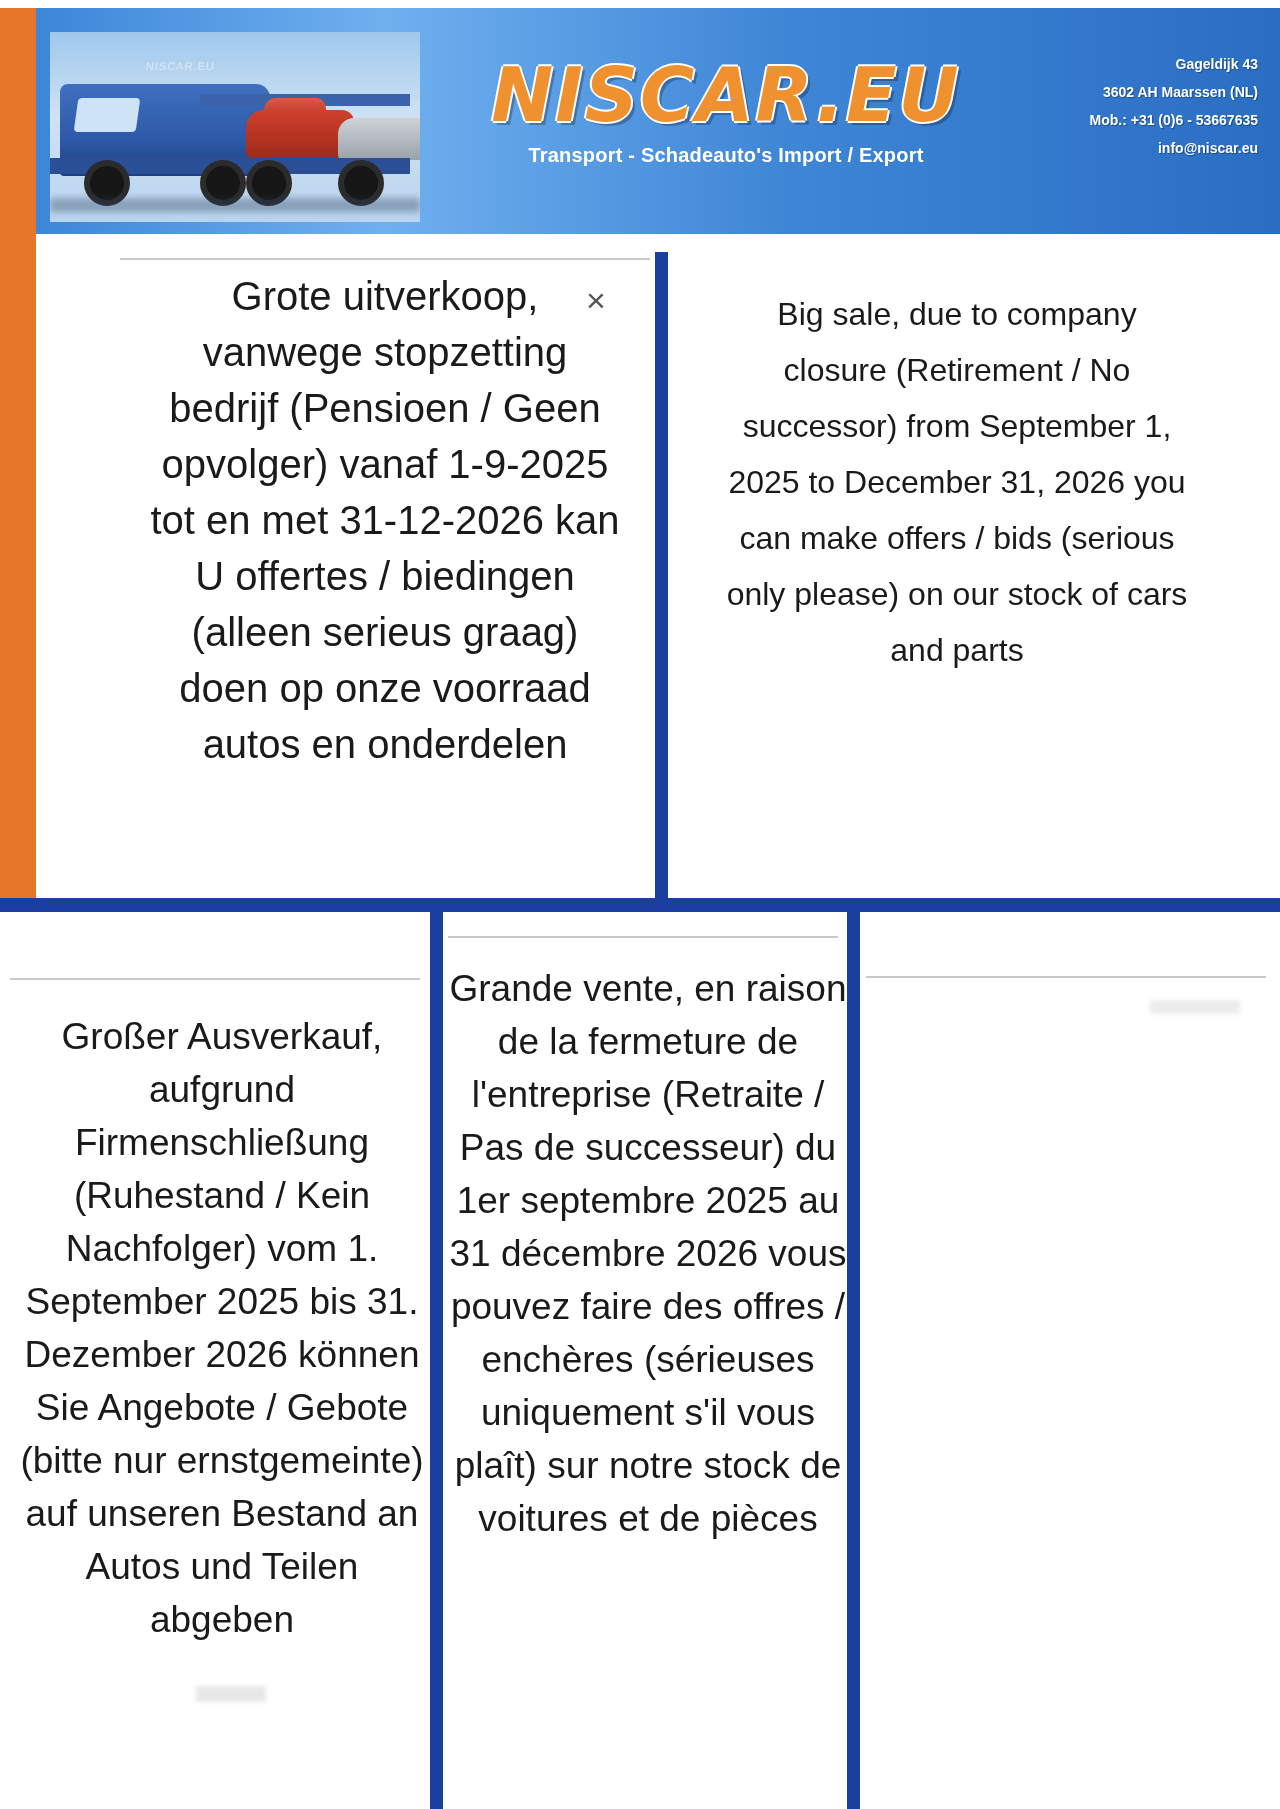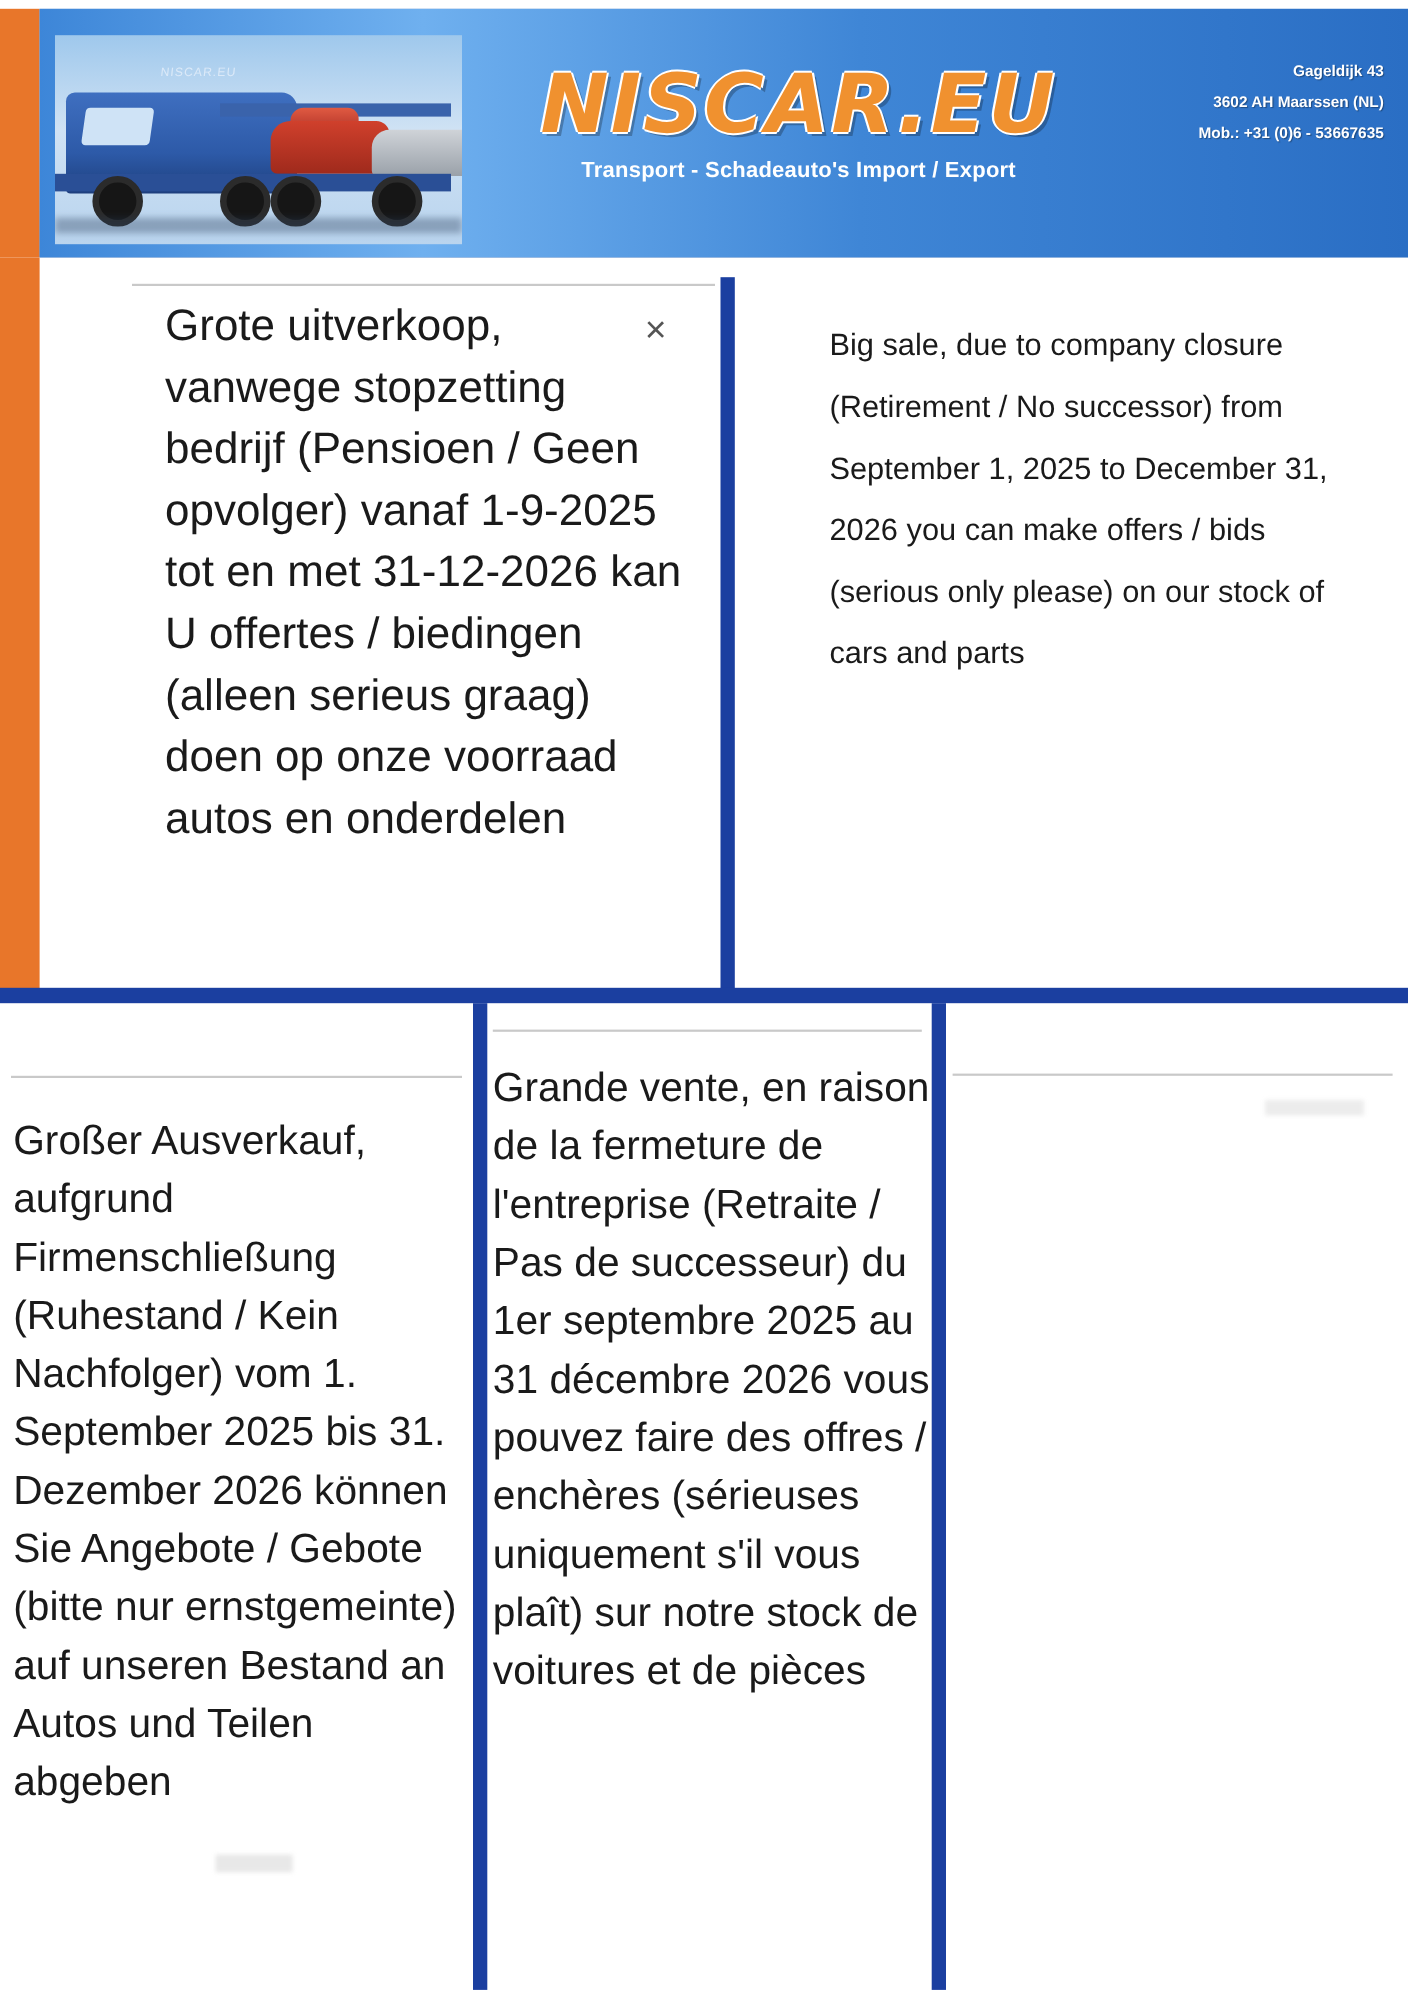--- a/index.html
+++ b/index.html
@@ -260,36 +260,36 @@
   
   .panel {
     position: absolute;
     color: #1a1a1a;
     font-family: "Liberation Sans", sans-serif;
     font-weight: 400;
   }
   .panel p {
     margin: 0;
     white-space: pre-line;
+    text-align: center;
   }
 
   .panel-nl {
     left: 150px;
     top: 268px;
     width: 470px;
     font-size: 40px;
     line-height: 56px;
   }
   .panel-en {
     left: 722px;
     top: 286px;
     width: 470px;
-    font-size: 28px;
+    font-size: 32px;
     line-height: 56px;
-    margin-left: 32px;
   }
   .panel-de {
     left: 12px;
     top: 1010px;
     width: 420px;
     font-size: 37px;
     line-height: 53px;
   }
   .panel-fr {
     left: 448px;
@@ -369,20 +369,21 @@
 
     <div class="logo-wrap">
       <div class="logo-text">NISCAR.EU</div>
       <div class="logo-tagline">Transport - Schadeauto's Import / Export</div>
     </div>
 
     <div class="contact">
       <div>Gageldijk 43</div>
       <div>3602 AH  Maarssen (NL)</div>
       <div>Mob.: +31 (0)6 - 53667635</div>
+      <div>info@niscar.eu</div>
     </div>
   </div>
 
   <div class="rule-v-top"></div>
   <div class="rule-h-mid"></div>
   <div class="rule-v-bl"></div>
   <div class="rule-v-br"></div>
 
   <div class="rule-thin-nl"></div>
   <div class="rule-thin-de"></div>

